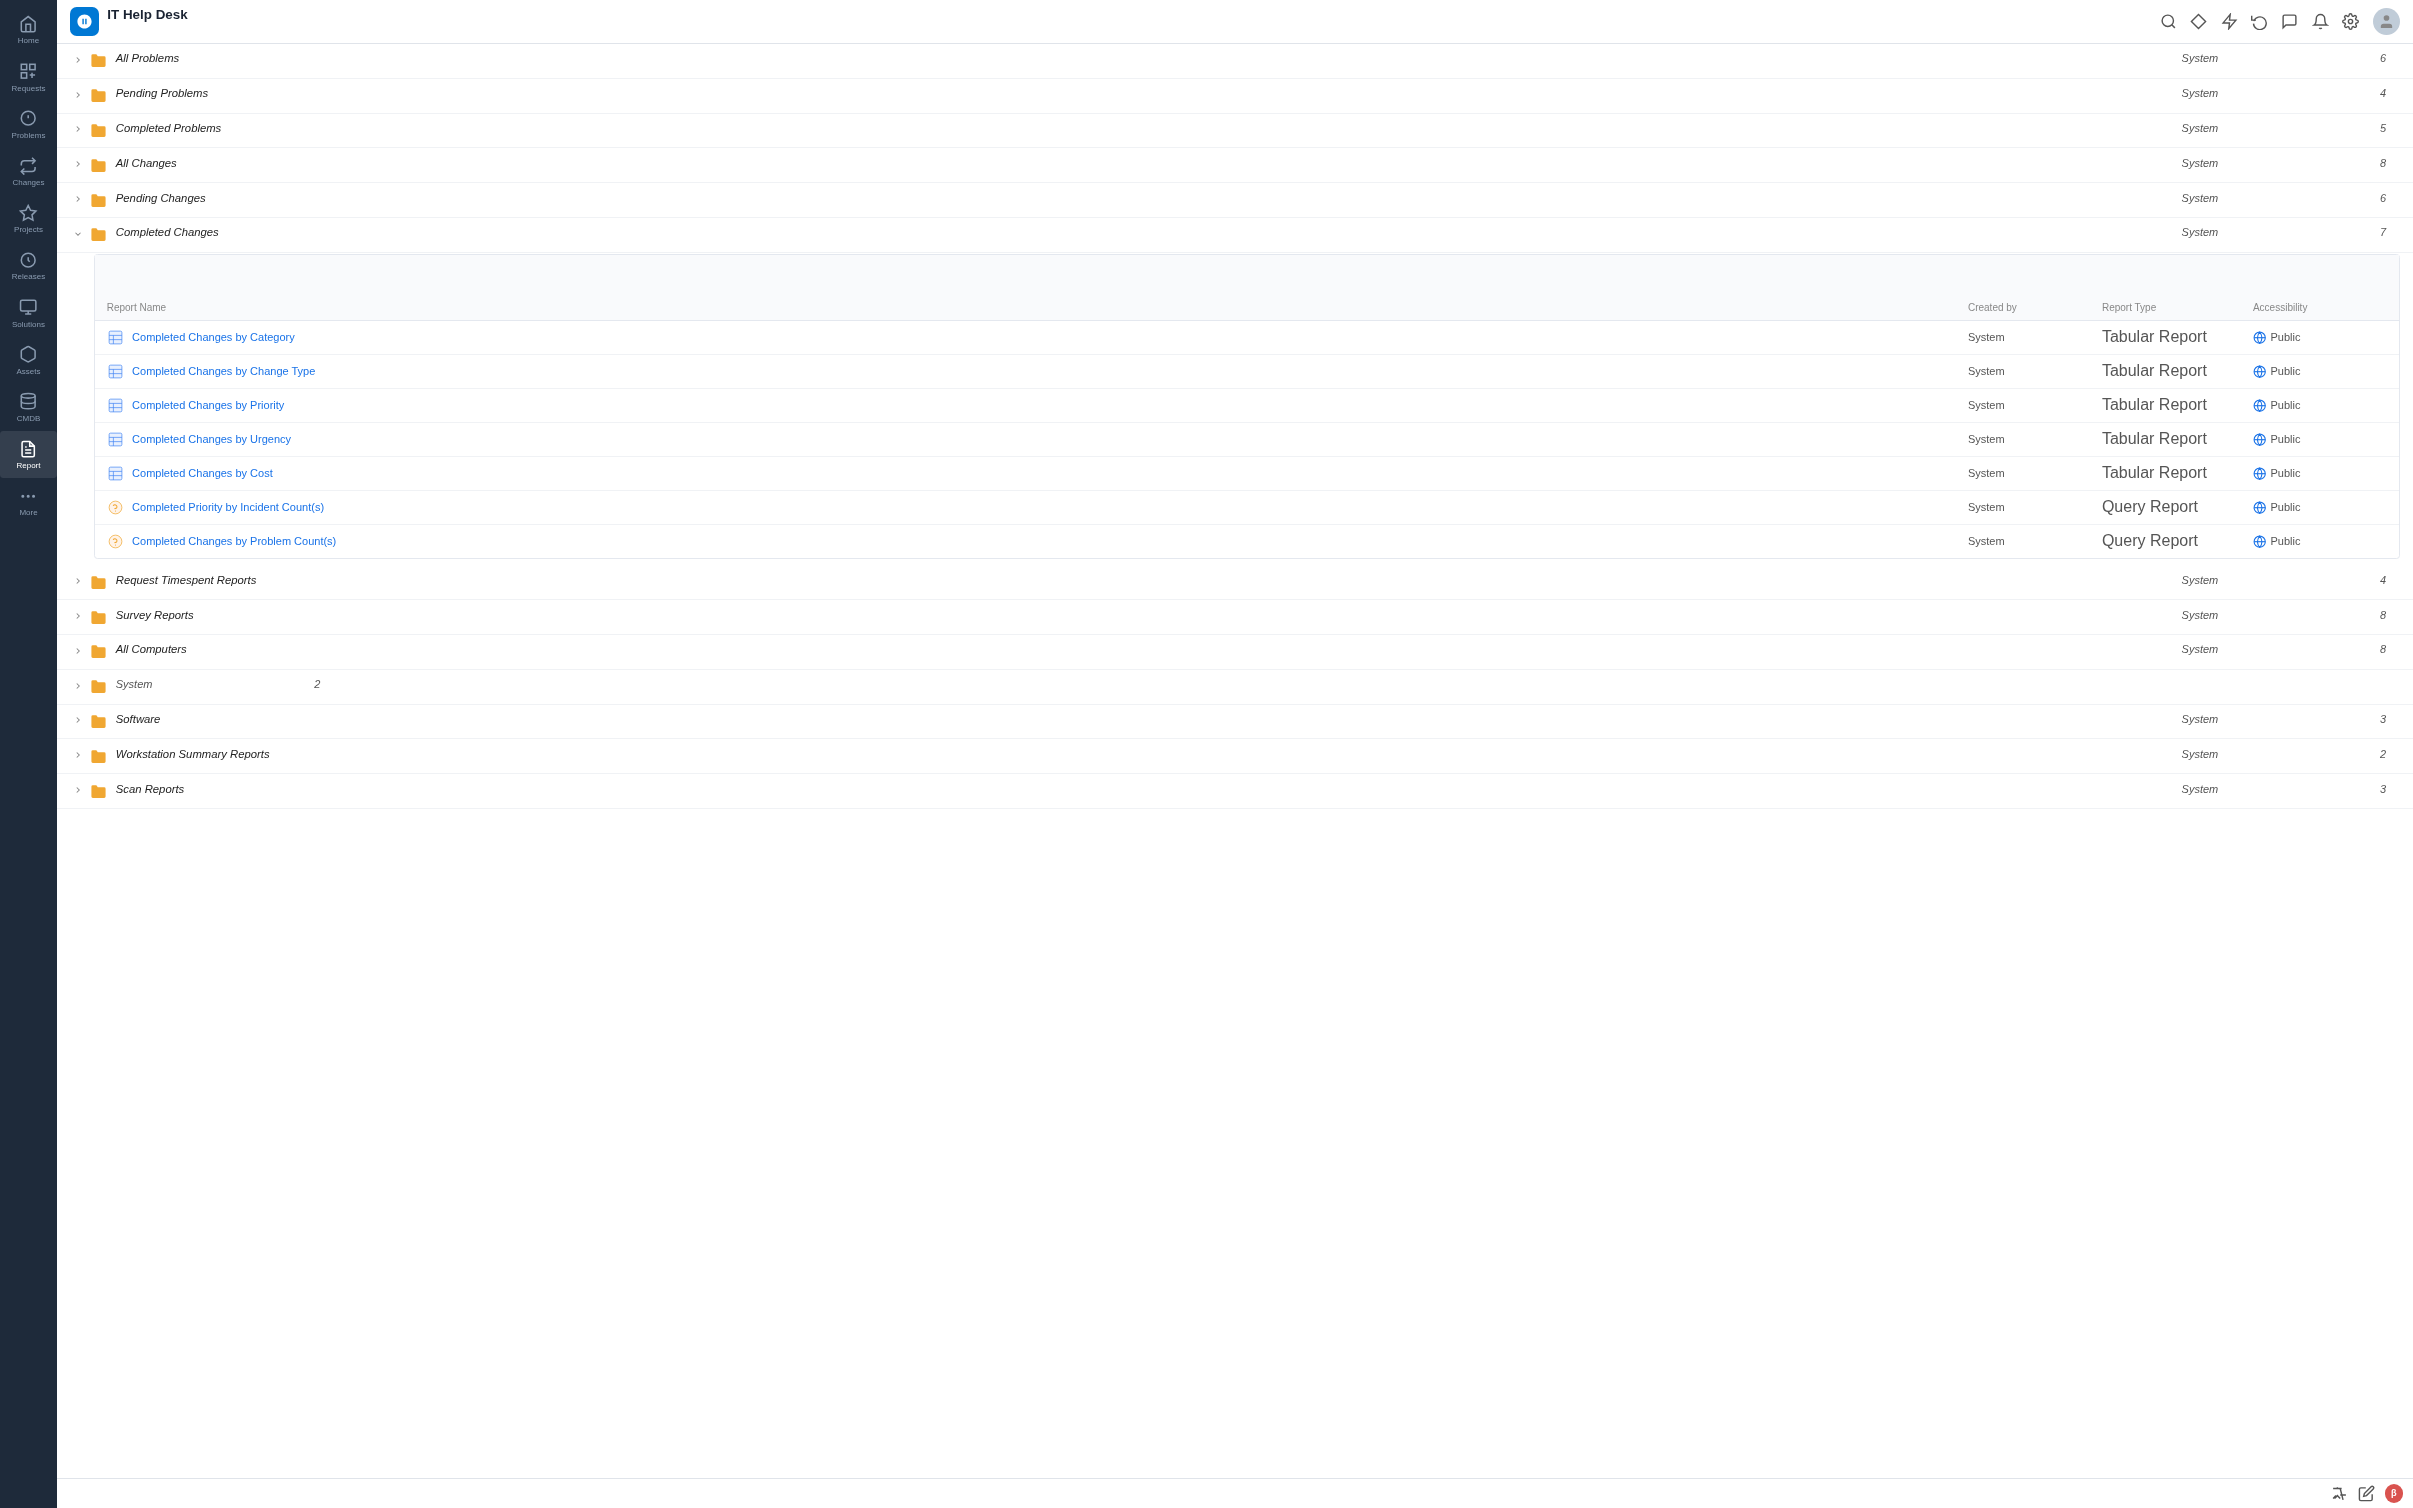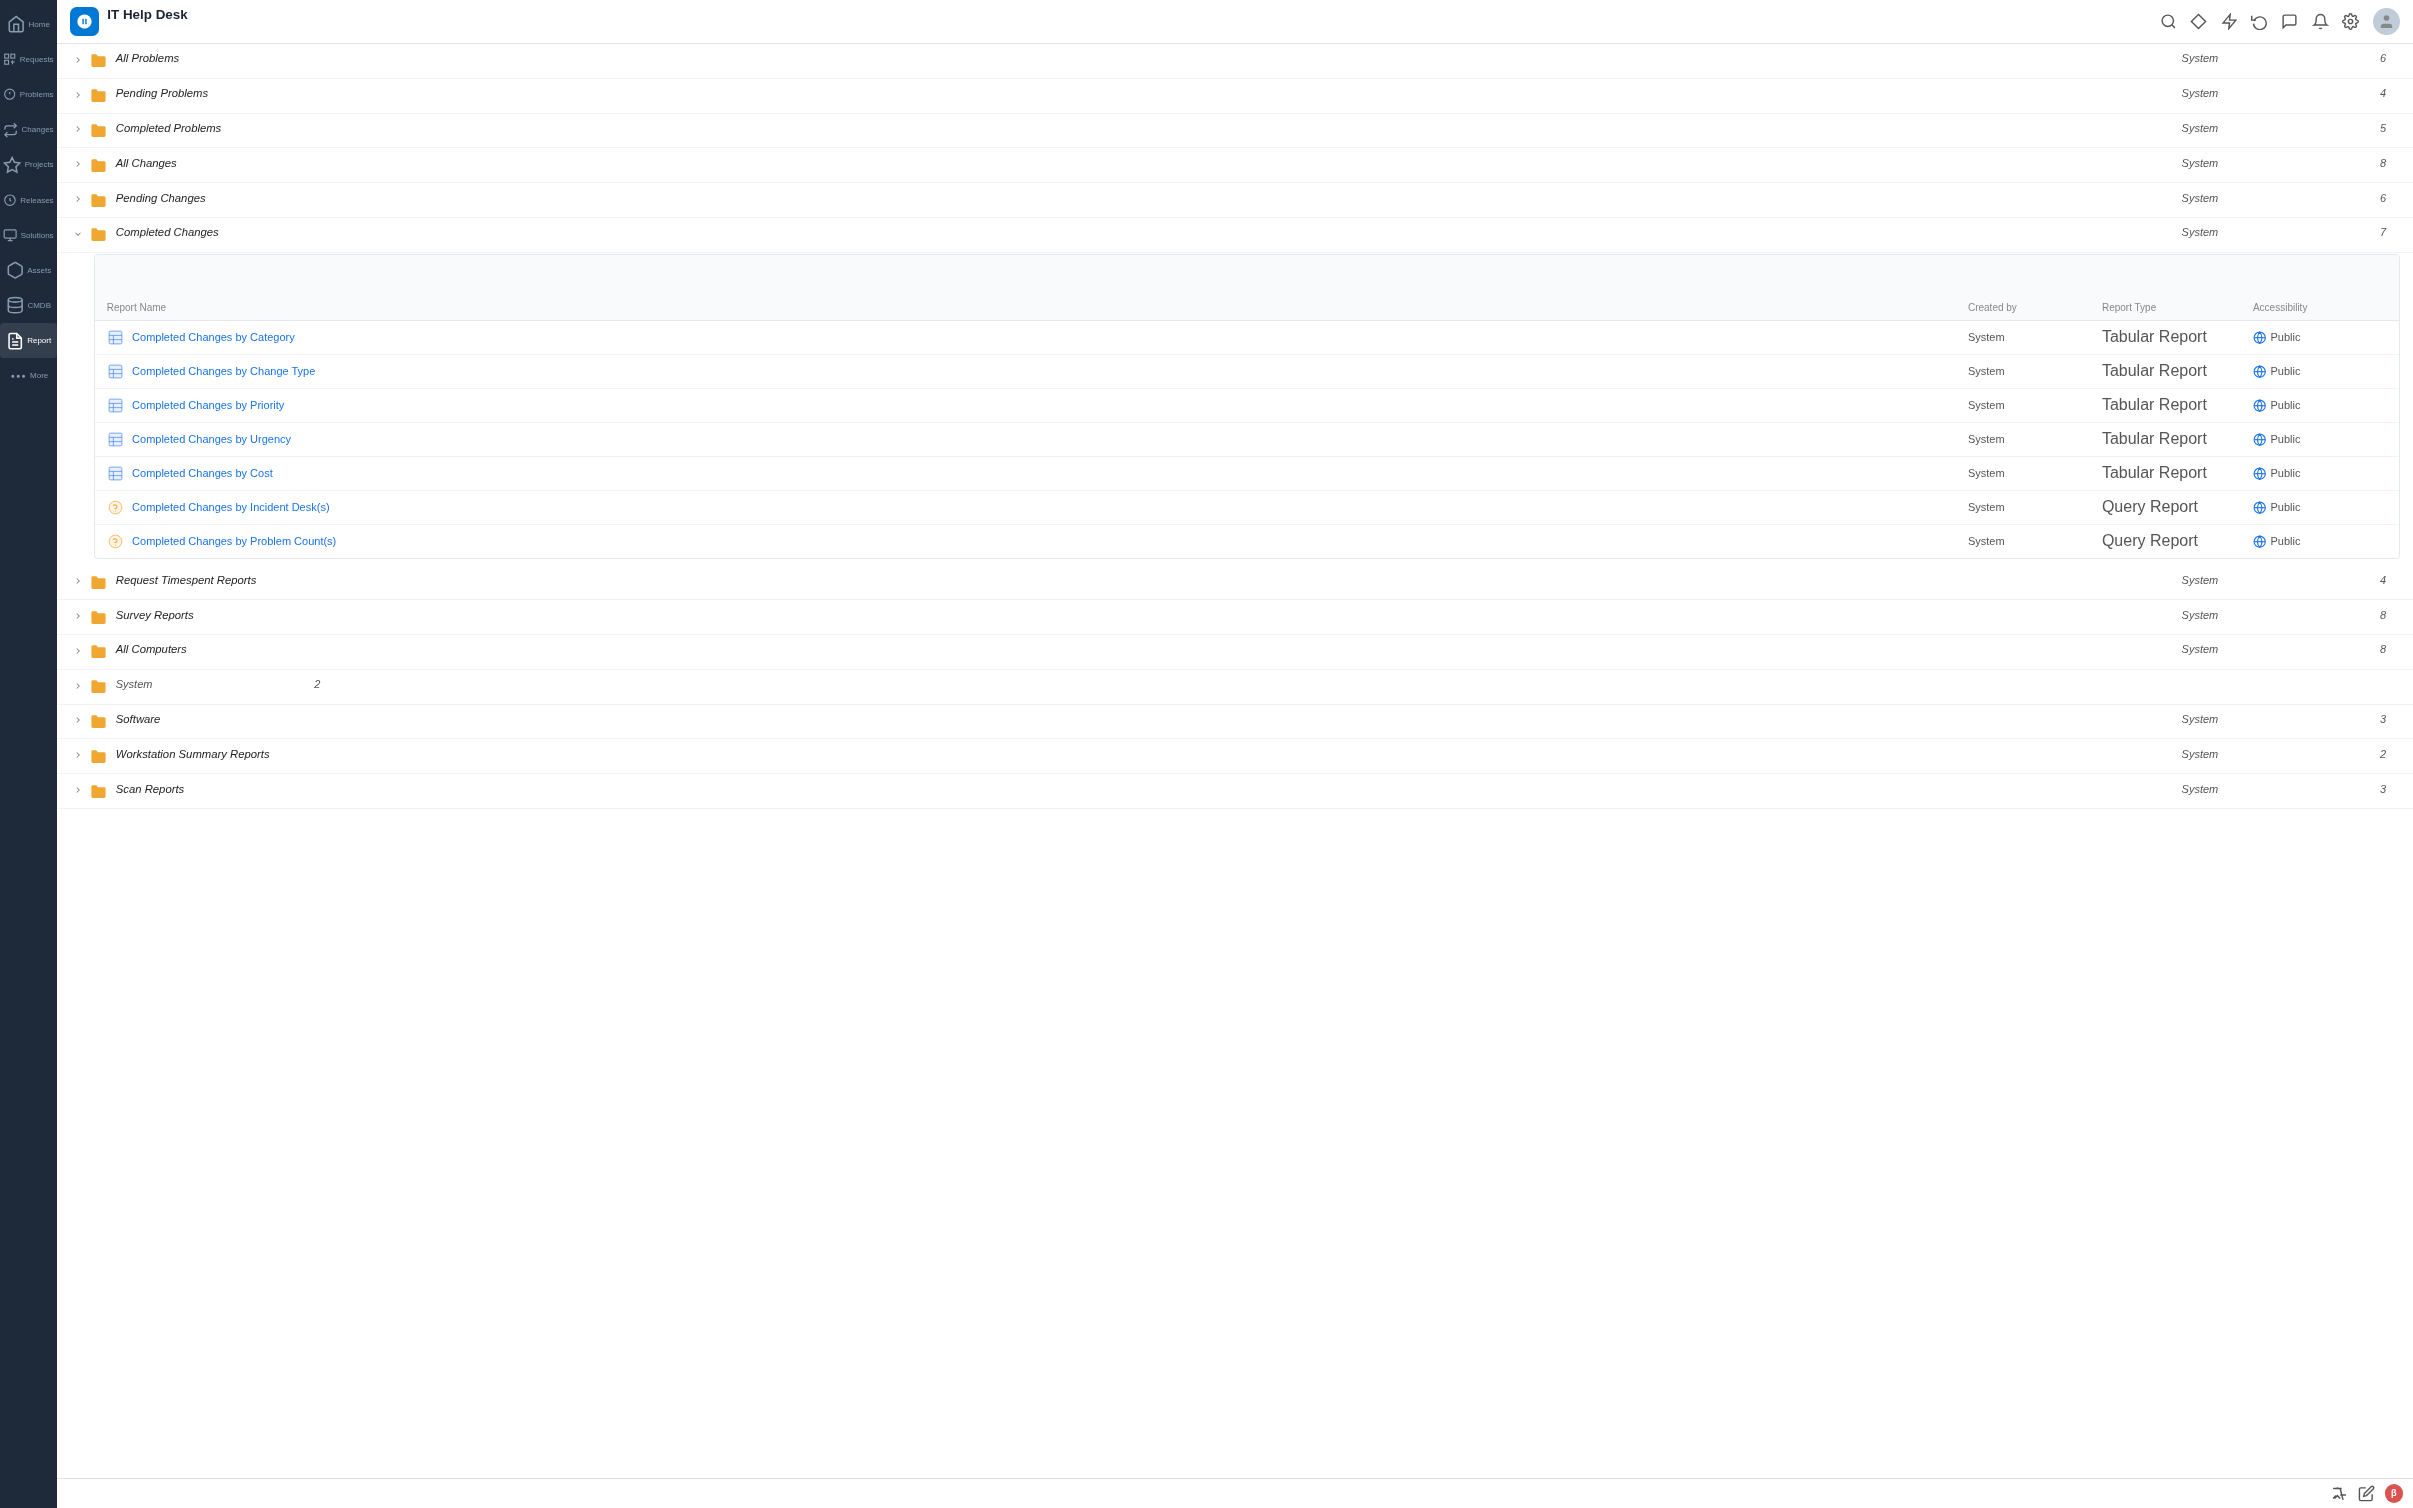--- a/index.html
+++ b/index.html
@@ -12,21 +12,21 @@
       display: flex;
       flex-direction: column;
       align-items: center;
       padding: 6.7px 0;
       flex-shrink: 0;
       height: 100vh;
       overflow-y: auto;
     }
     .sidebar-item {
       display: flex;
-      flex-direction: row;
+      flex-direction: column;
       align-items: center;
       justify-content: center;
       width: 100%;
       padding: 8.4px 3.4px;
       cursor: pointer;
       color: #8a9bb0;
       font-size: 8.4px;
       gap: 3px;
       border-radius: 3.4px;
       transition: background 0.15s;
@@ -508,21 +508,21 @@
           Public
         </span>
       </div>
 
       <div class="sub-row">
         <svg class="report-icon" viewBox="0 0 24 24" fill="none">
             <circle cx="12" cy="12" r="9" fill="#fff3e8" stroke="#f0a732" stroke-width="1"></circle>
             <path d="M9 9a3 3 0 015.12 2.12c0 2-3 2.5-3 2.5" stroke="#f0a732" stroke-width="1.5" stroke-linecap="round"></path>
             <circle cx="12" cy="17" r="0.8" fill="#f0a732"></circle>
           </svg>
-        <span class="col-name">Completed Changes by Incident Desk(s)</span>
+        <span class="col-name">Completed Priority by Incident Count(s)</span>
         <span class="col-created">System</span>
         <span class="col-type">Query Report</span>
         <span class="col-access">
           <svg width="13.4" height="13.4" class="globe-icon" viewBox="0 0 24 24" fill="none" stroke="#1a73e8" stroke-width="2">
               <circle cx="12" cy="12" r="10"></circle>
               <line x1="2" y1="12" x2="22" y2="12"></line>
               <path d="M12 2a15.3 15.3 0 014 10 15.3 15.3 0 01-4 10 15.3 15.3 0 01-4-10 15.3 15.3 0 014-10z"></path>
             </svg>
           Public
         </span>

